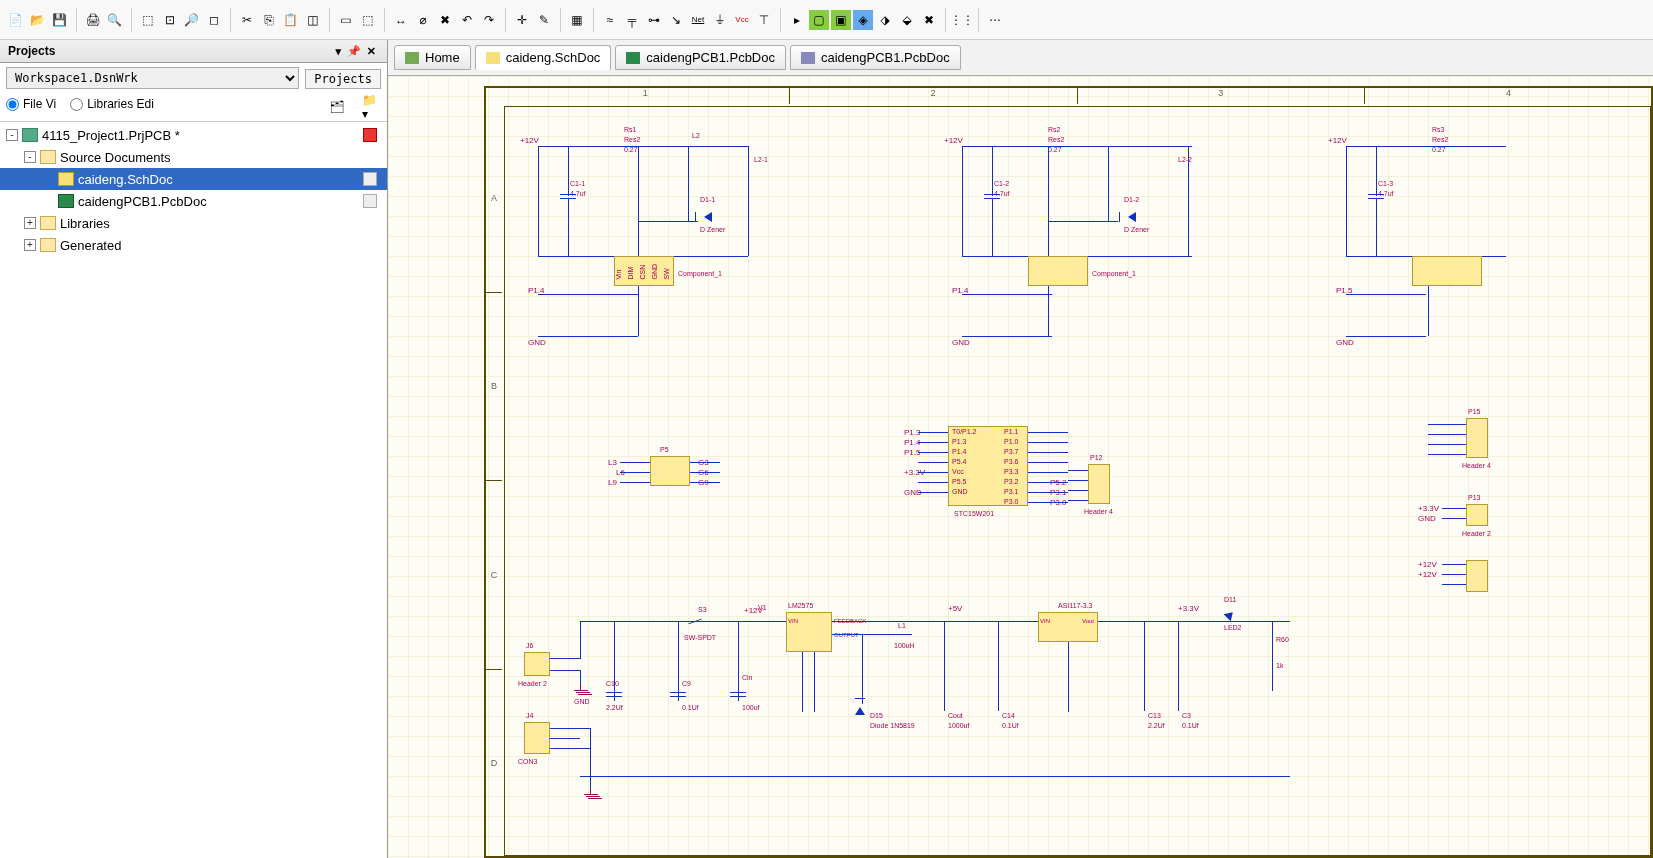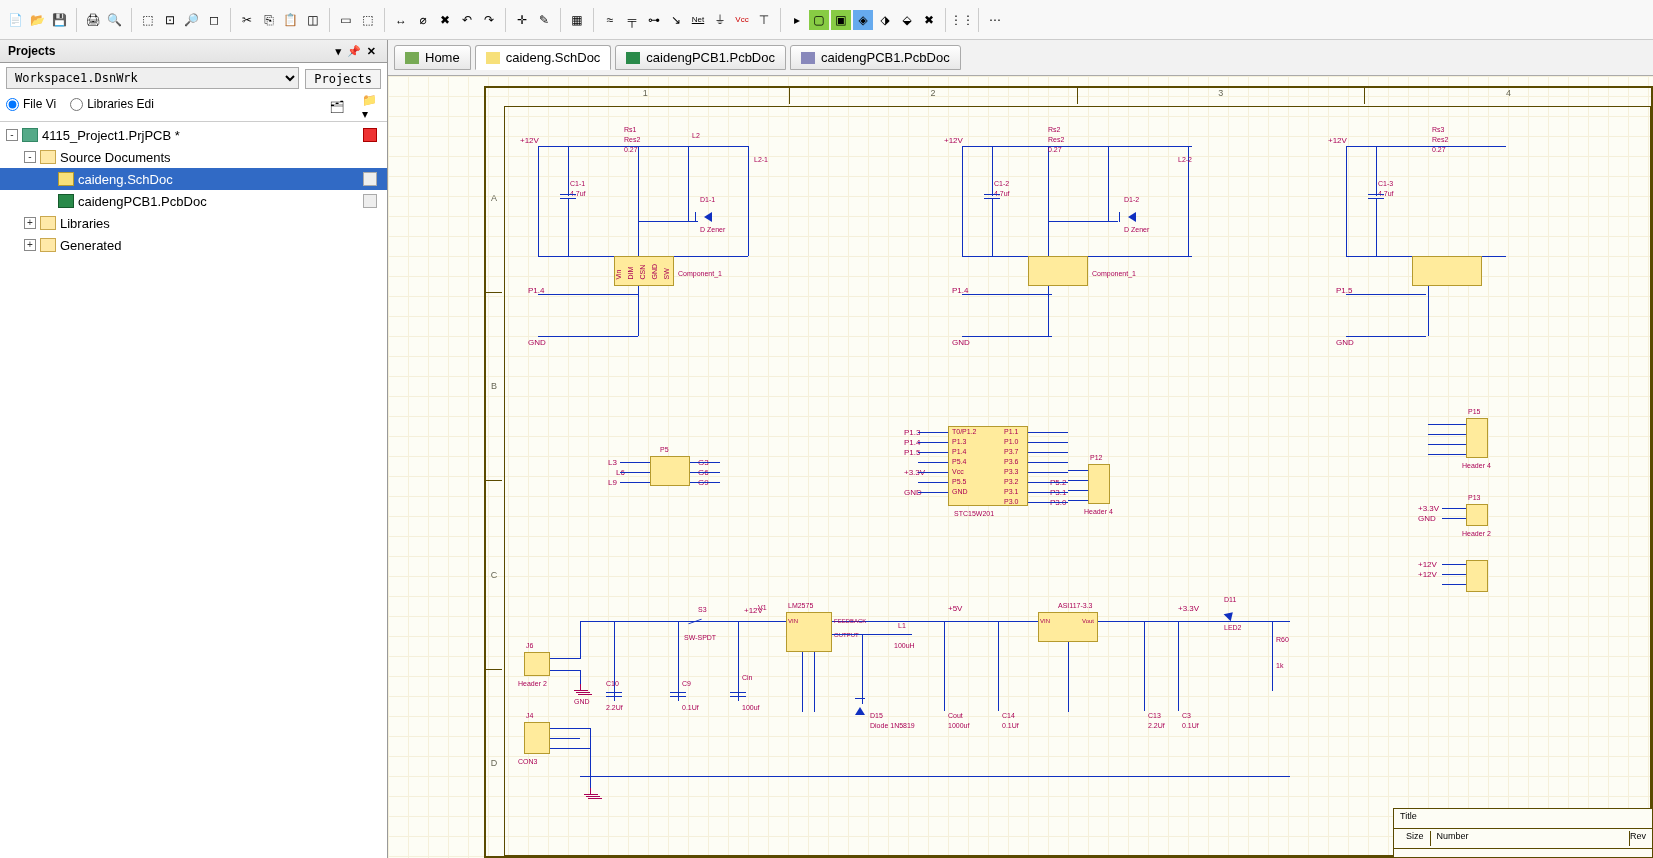--- a/index.html
+++ b/index.html
@@ -473,26 +473,16 @@
       <div class="netlbl" style="left:790px;top:528px">+3.3V</div>
       <div class="led" style="left:838px;top:534px"></div>
       <div class="chip-lbl" style="left:836px;top:520px">D11</div>
       <div class="chip-lbl" style="left:836px;top:548px">LED2</div>
       <div class="wire v" style="left:884px;top:545px;height:70px"></div>
       <div class="chip-lbl" style="left:888px;top:560px">R60</div>
       <div class="chip-lbl" style="left:888px;top:586px">1k</div>
 
       <div class="wire h" style="left:192px;top:700px;width:710px"></div>
 
-      <div class="title-block">
-        <div class="tb-row">
-            <span>Title</span>
-          </div>
-        <div class="tb-row">
-          <span class="tb-cell">Size</span>
-          <span class="tb-cell" style="flex:1">Number</span>
-          <span>Rev</span>
-        </div>
-      </div>
 
     </div>
   </div>
 </div>
 
 </body></html>

